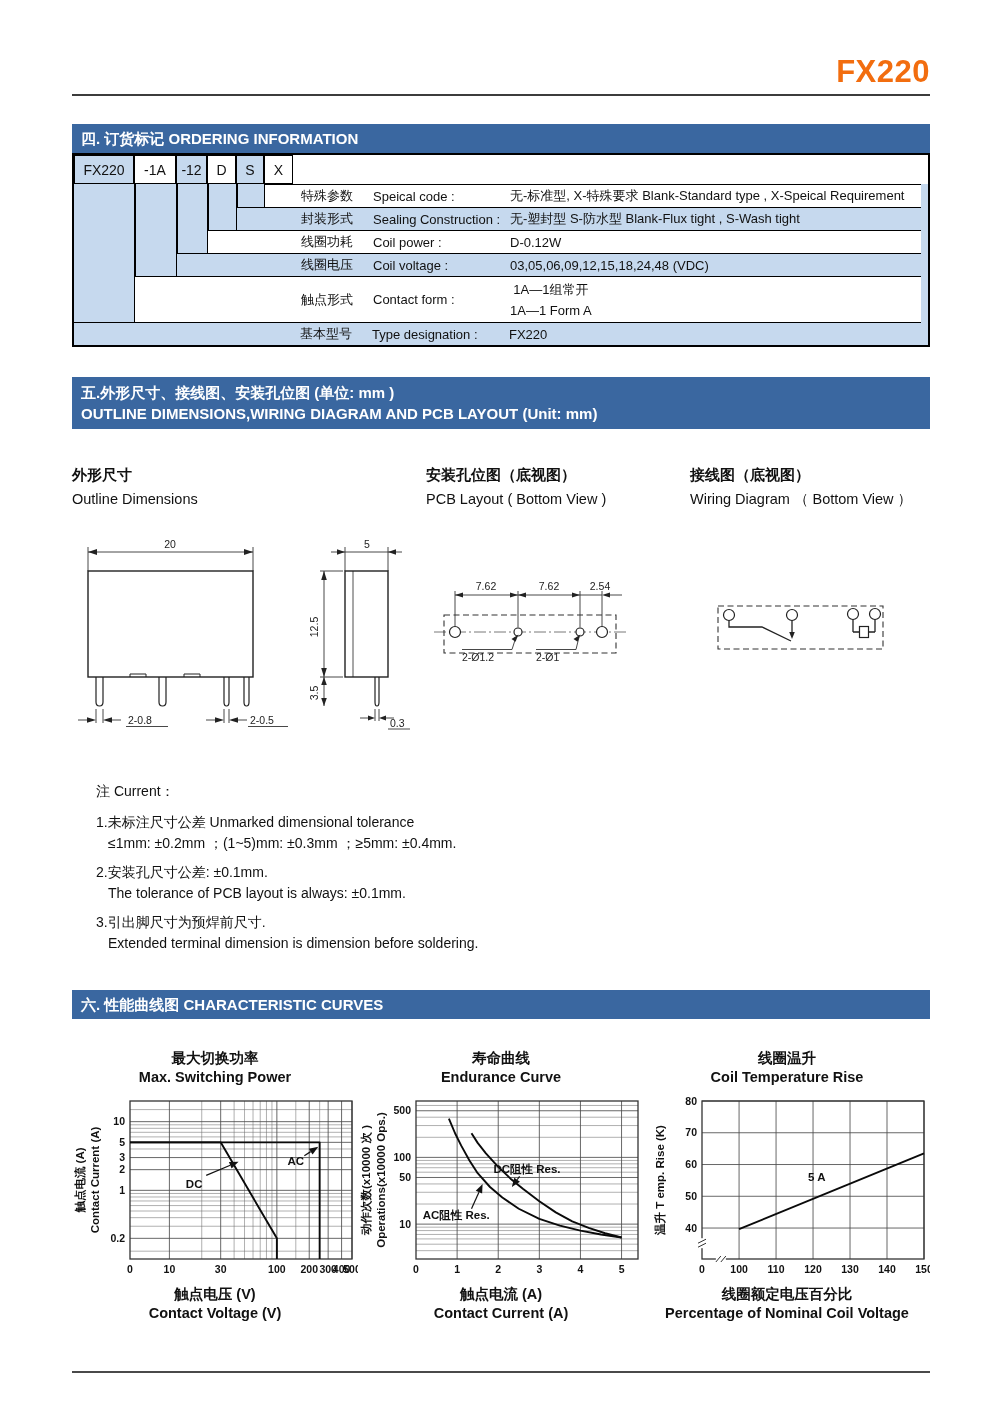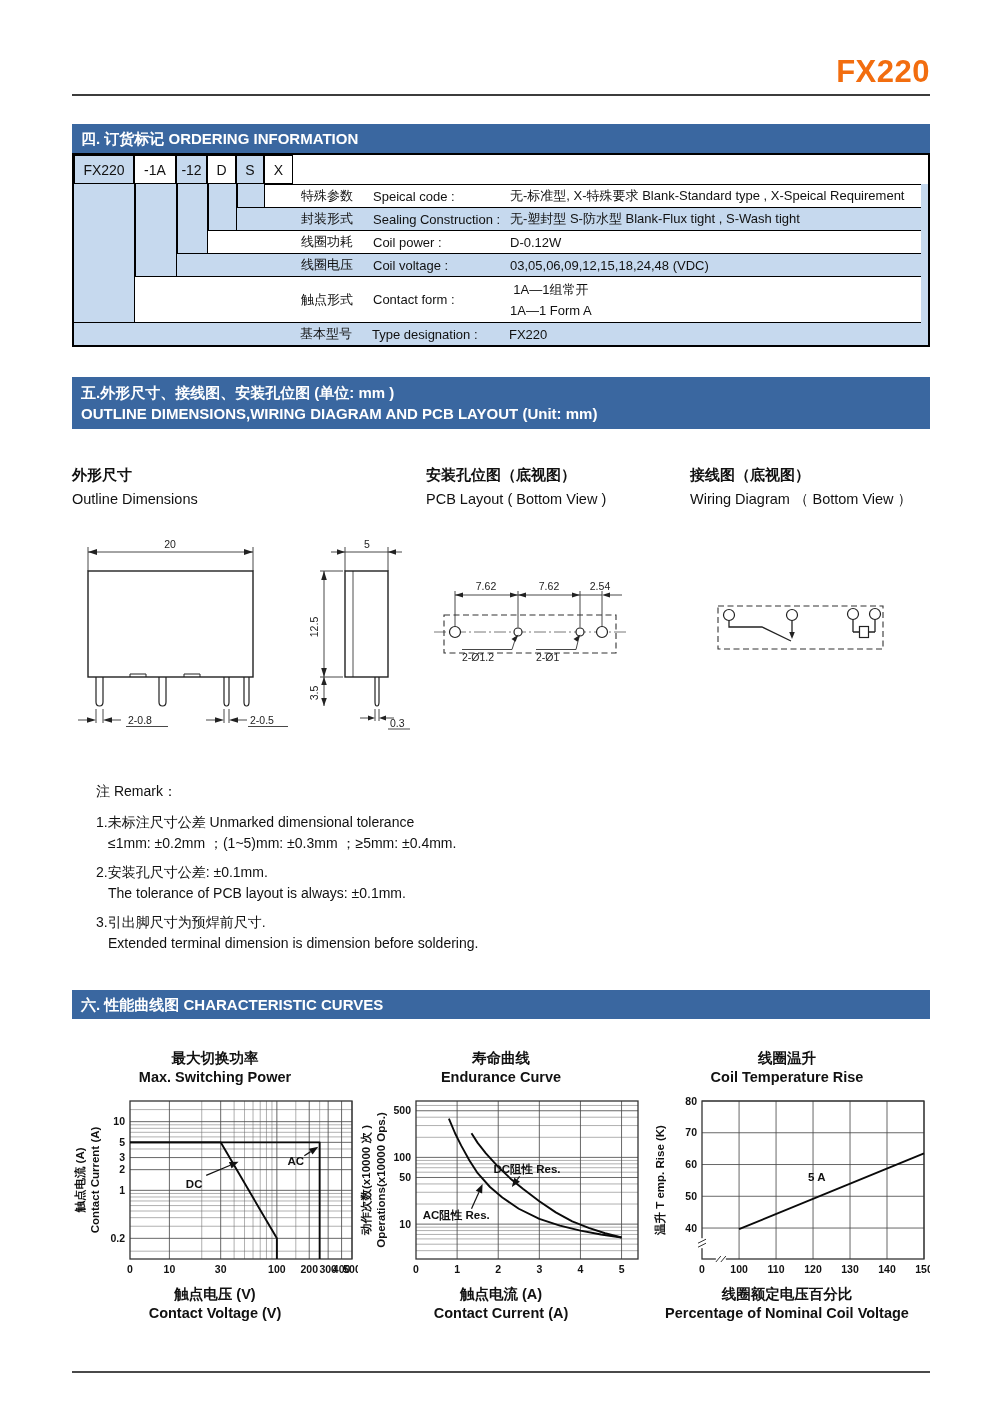--- a/index.html
+++ b/index.html
@@ -218,21 +218,21 @@
         <path d="M39,40.5 V47 H72 L101,61"></path>
         <path d="M102,40.5 V52"></path>
         <path d="M163,39.5 V52 M185,39.5 V52 M163,52 H185"></path>
       </g>
       <polygon points="102,59 99.2,52 104.8,52" fill="#222"></polygon>
       <rect x="169.5" y="46.5" width="9" height="11" fill="#fff" stroke="#222" stroke-width="1.2"></rect>
     </svg>
   </div>
 
   <div class="remark" id="remark">
-    <div class="r-title">注 Remark：</div>
+    <div class="r-title">注 Current：</div>
   <div class="r0">1.未标注尺寸公差 Unmarked dimensional tolerance</div>
       <div class="r1">≤1mm: ±0.2mm ；(1~5)mm: ±0.3mm ；≥5mm: ±0.4mm.</div>
       <div class="r0">2.安装孔尺寸公差: ±0.1mm.</div>
       <div class="r1">The tolerance  of PCB layout is always: ±0.1mm.</div>
       <div class="r0">3.引出脚尺寸为预焊前尺寸.</div>
       <div class="r1">Extended terminal dimension is dimension before soldering.</div>
     </div>
 
   <div class="sec-bar sec6">六. 性能曲线图 CHARACTERISTIC CURVES</div>
 

